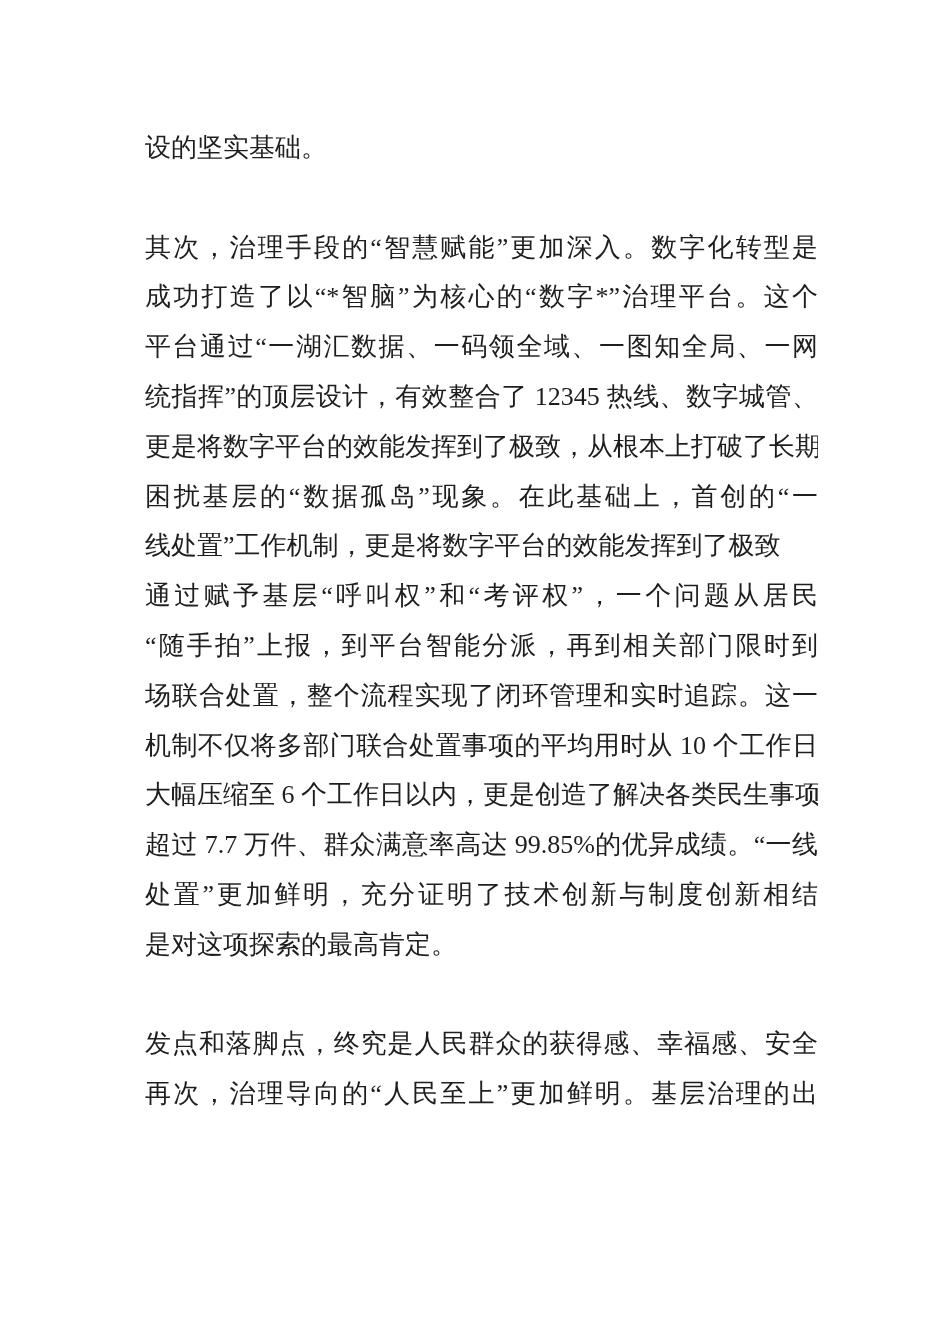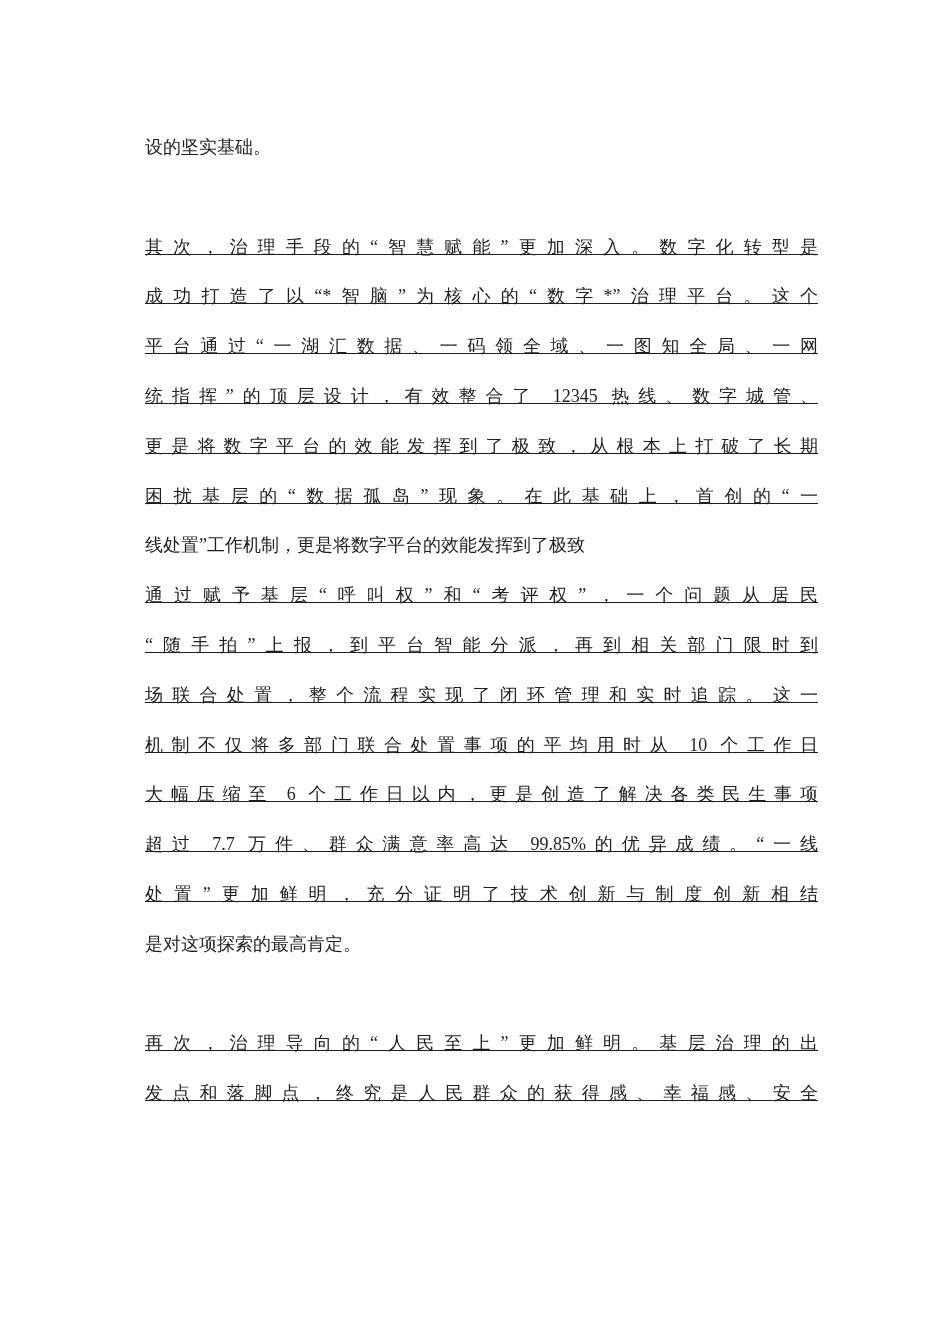--- a/index.html
+++ b/index.html
@@ -18,39 +18,38 @@
     height: 1344px;
     background: #ffffff;
     overflow: hidden;
   }
   .doc-body {
     position: absolute;
     left: 145px;
     top: 123px;
     width: 673px;
     color: #1e1e1e;
-    font-size: 18px;
+    font-size: 26px;
     line-height: 49.8px;
   }
   .paragraph {
     margin: 0 0 49.8px 0;
   }
   .paragraph:last-child {
     margin-bottom: 0;
   }
   .line {
     height: 49.8px;
     white-space: nowrap;
     overflow: hidden;
   }
   .line-justify {
     text-align: justify;
     text-align-last: justify;
     text-justify: inter-character;
-    text-decoration: underline;
   }
   .line-natural {
     text-align: left;
     text-align-last: left;
   }
 </style>
 </head>
 <body>
 
 <div class="page">
@@ -69,17 +68,17 @@
         <div class="line line-justify">通过赋予基层“呼叫权”和“考评权”，一个问题从居民</div>
         <div class="line line-justify">“随手拍”上报，到平台智能分派，再到相关部门限时到</div>
         <div class="line line-justify">场联合处置，整个流程实现了闭环管理和实时追踪。这一</div>
         <div class="line line-justify">机制不仅将多部门联合处置事项的平均用时从 10 个工作日</div>
         <div class="line line-justify">大幅压缩至 6 个工作日以内，更是创造了解决各类民生事项</div>
         <div class="line line-justify">超过 7.7 万件、群众满意率高达 99.85%的优异成绩。“一线</div>
         <div class="line line-justify">处置”更加鲜明，充分证明了技术创新与制度创新相结</div>
         <div class="line line-natural">是对这项探索的最高肯定。</div>
       </div>
       <div class="paragraph">
+        <div class="line line-justify">发点和落脚点，终究是人民群众的获得感、幸福感、安全</div>
         <div class="line line-justify">再次，治理导向的“人民至上”更加鲜明。基层治理的出</div>
-        <div class="line line-justify">发点和落脚点，终究是人民群众的获得感、幸福感、安全</div>
       </div>
     </div>
 </div>
 
 </body></html>

